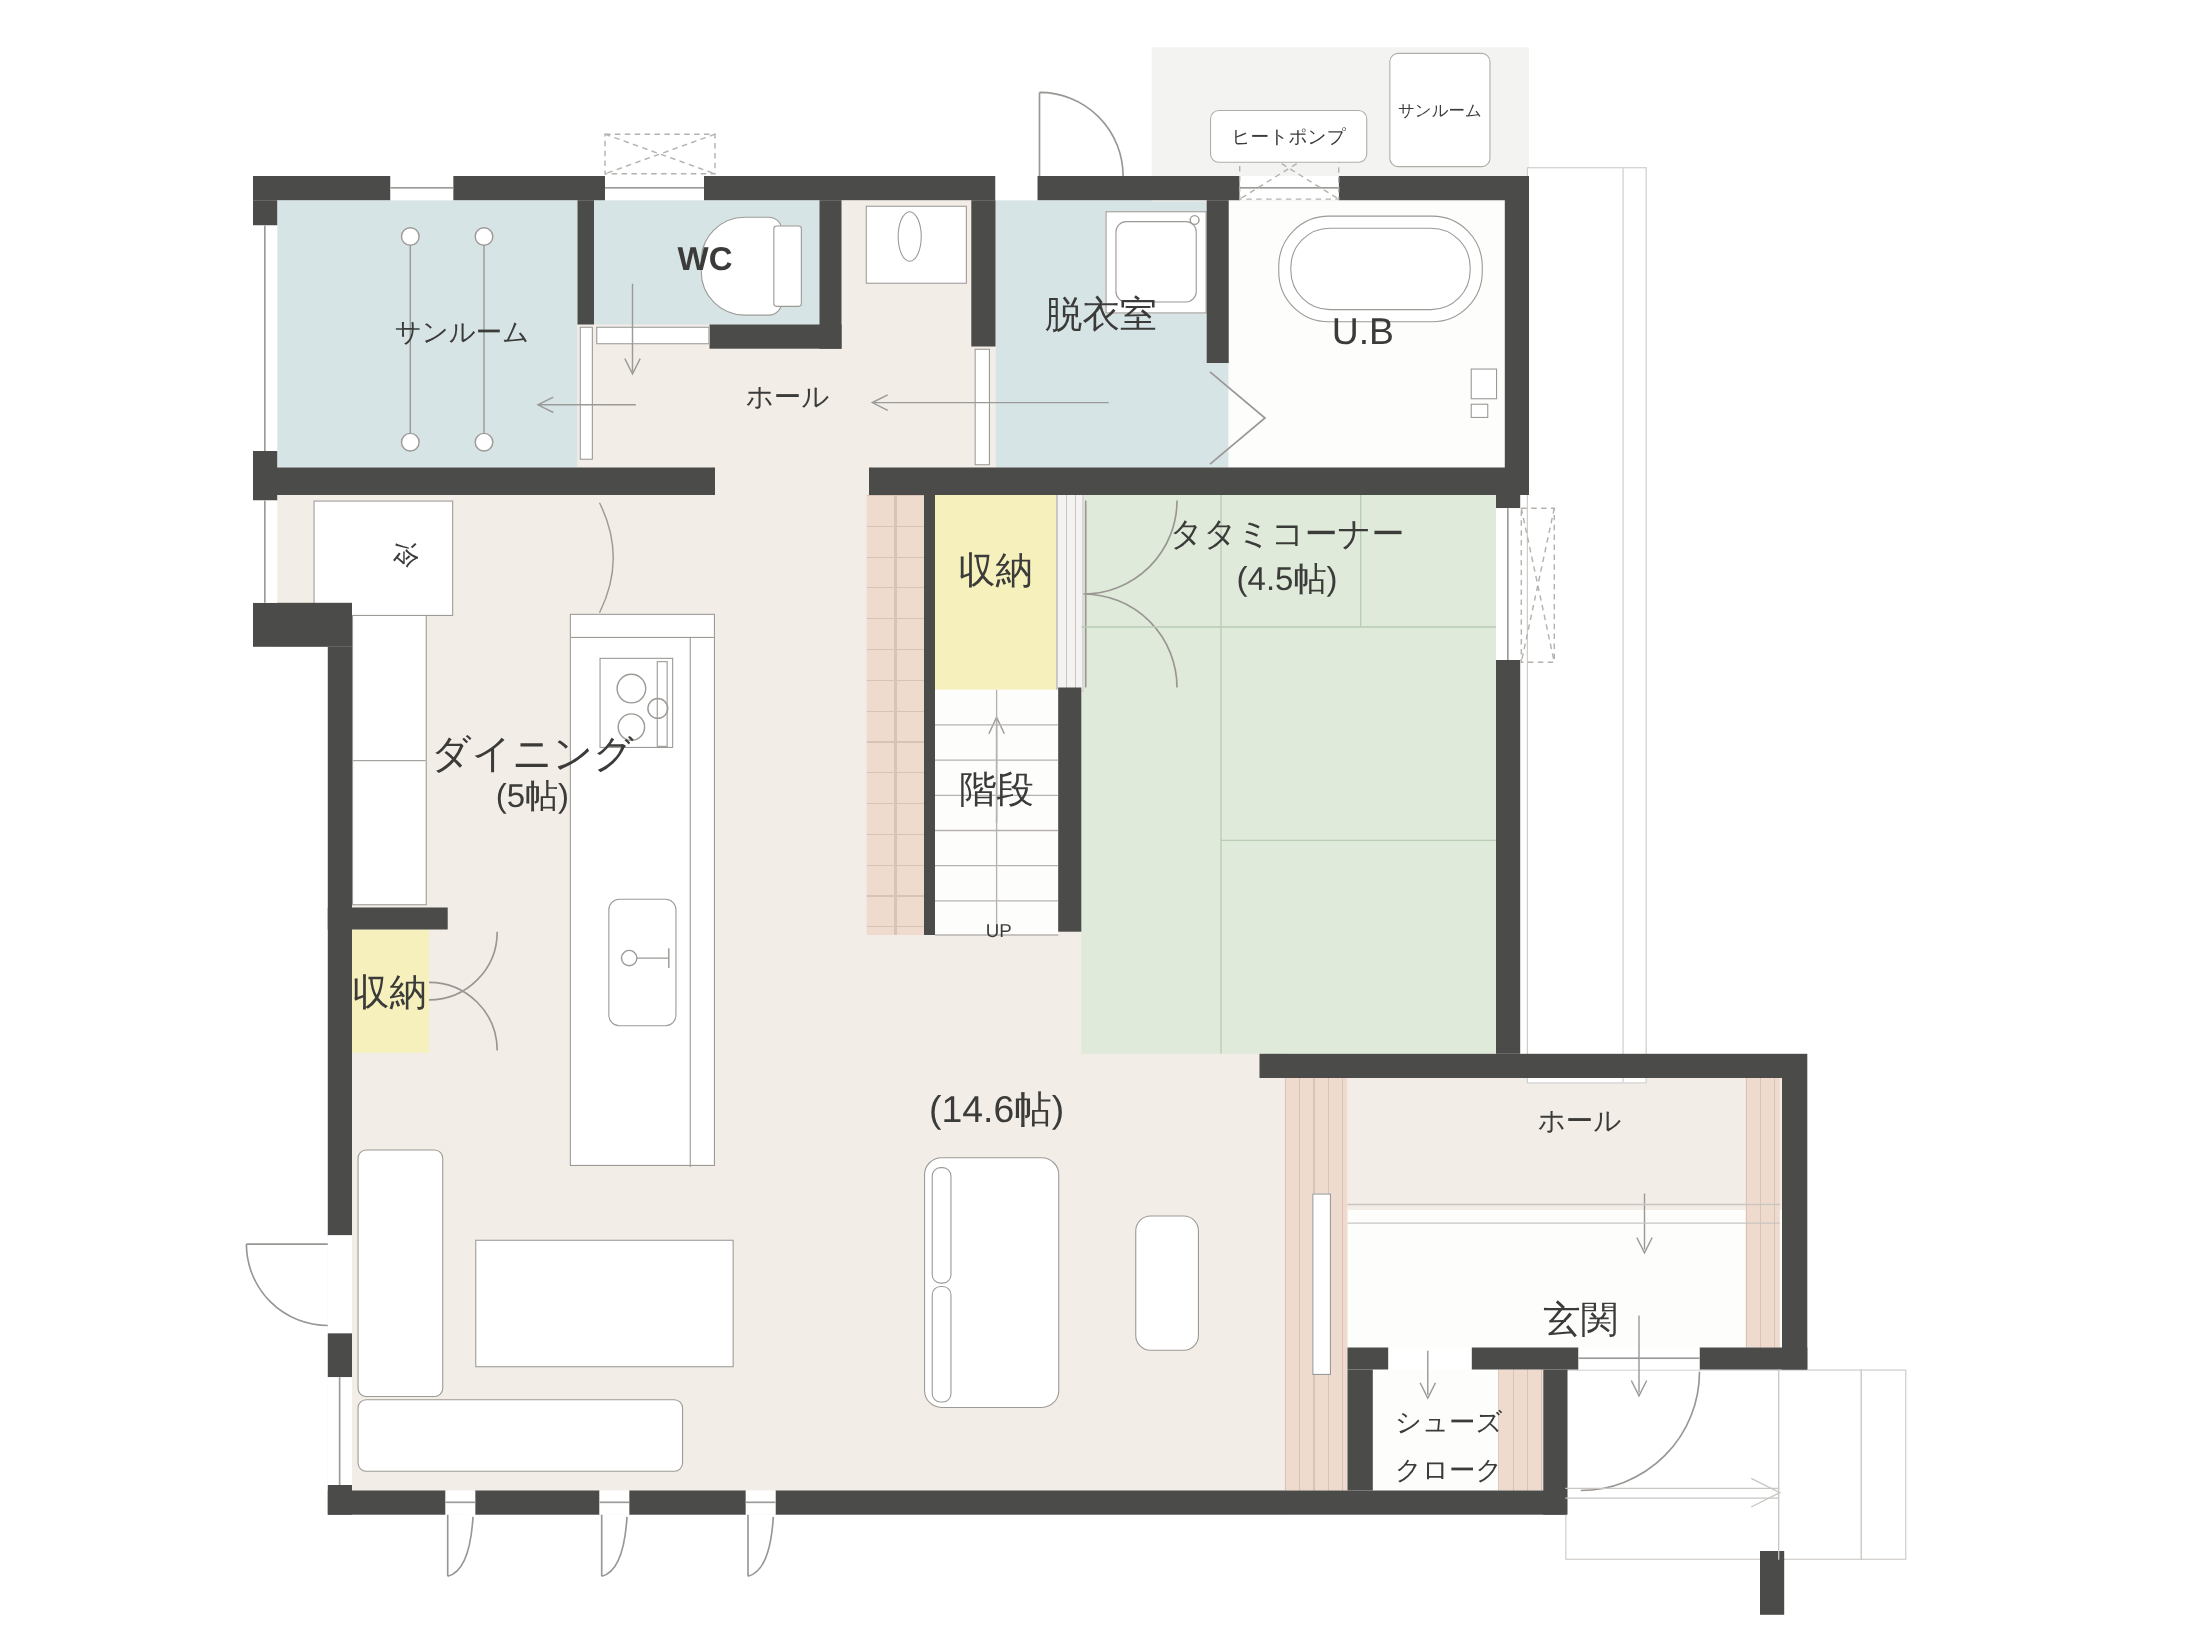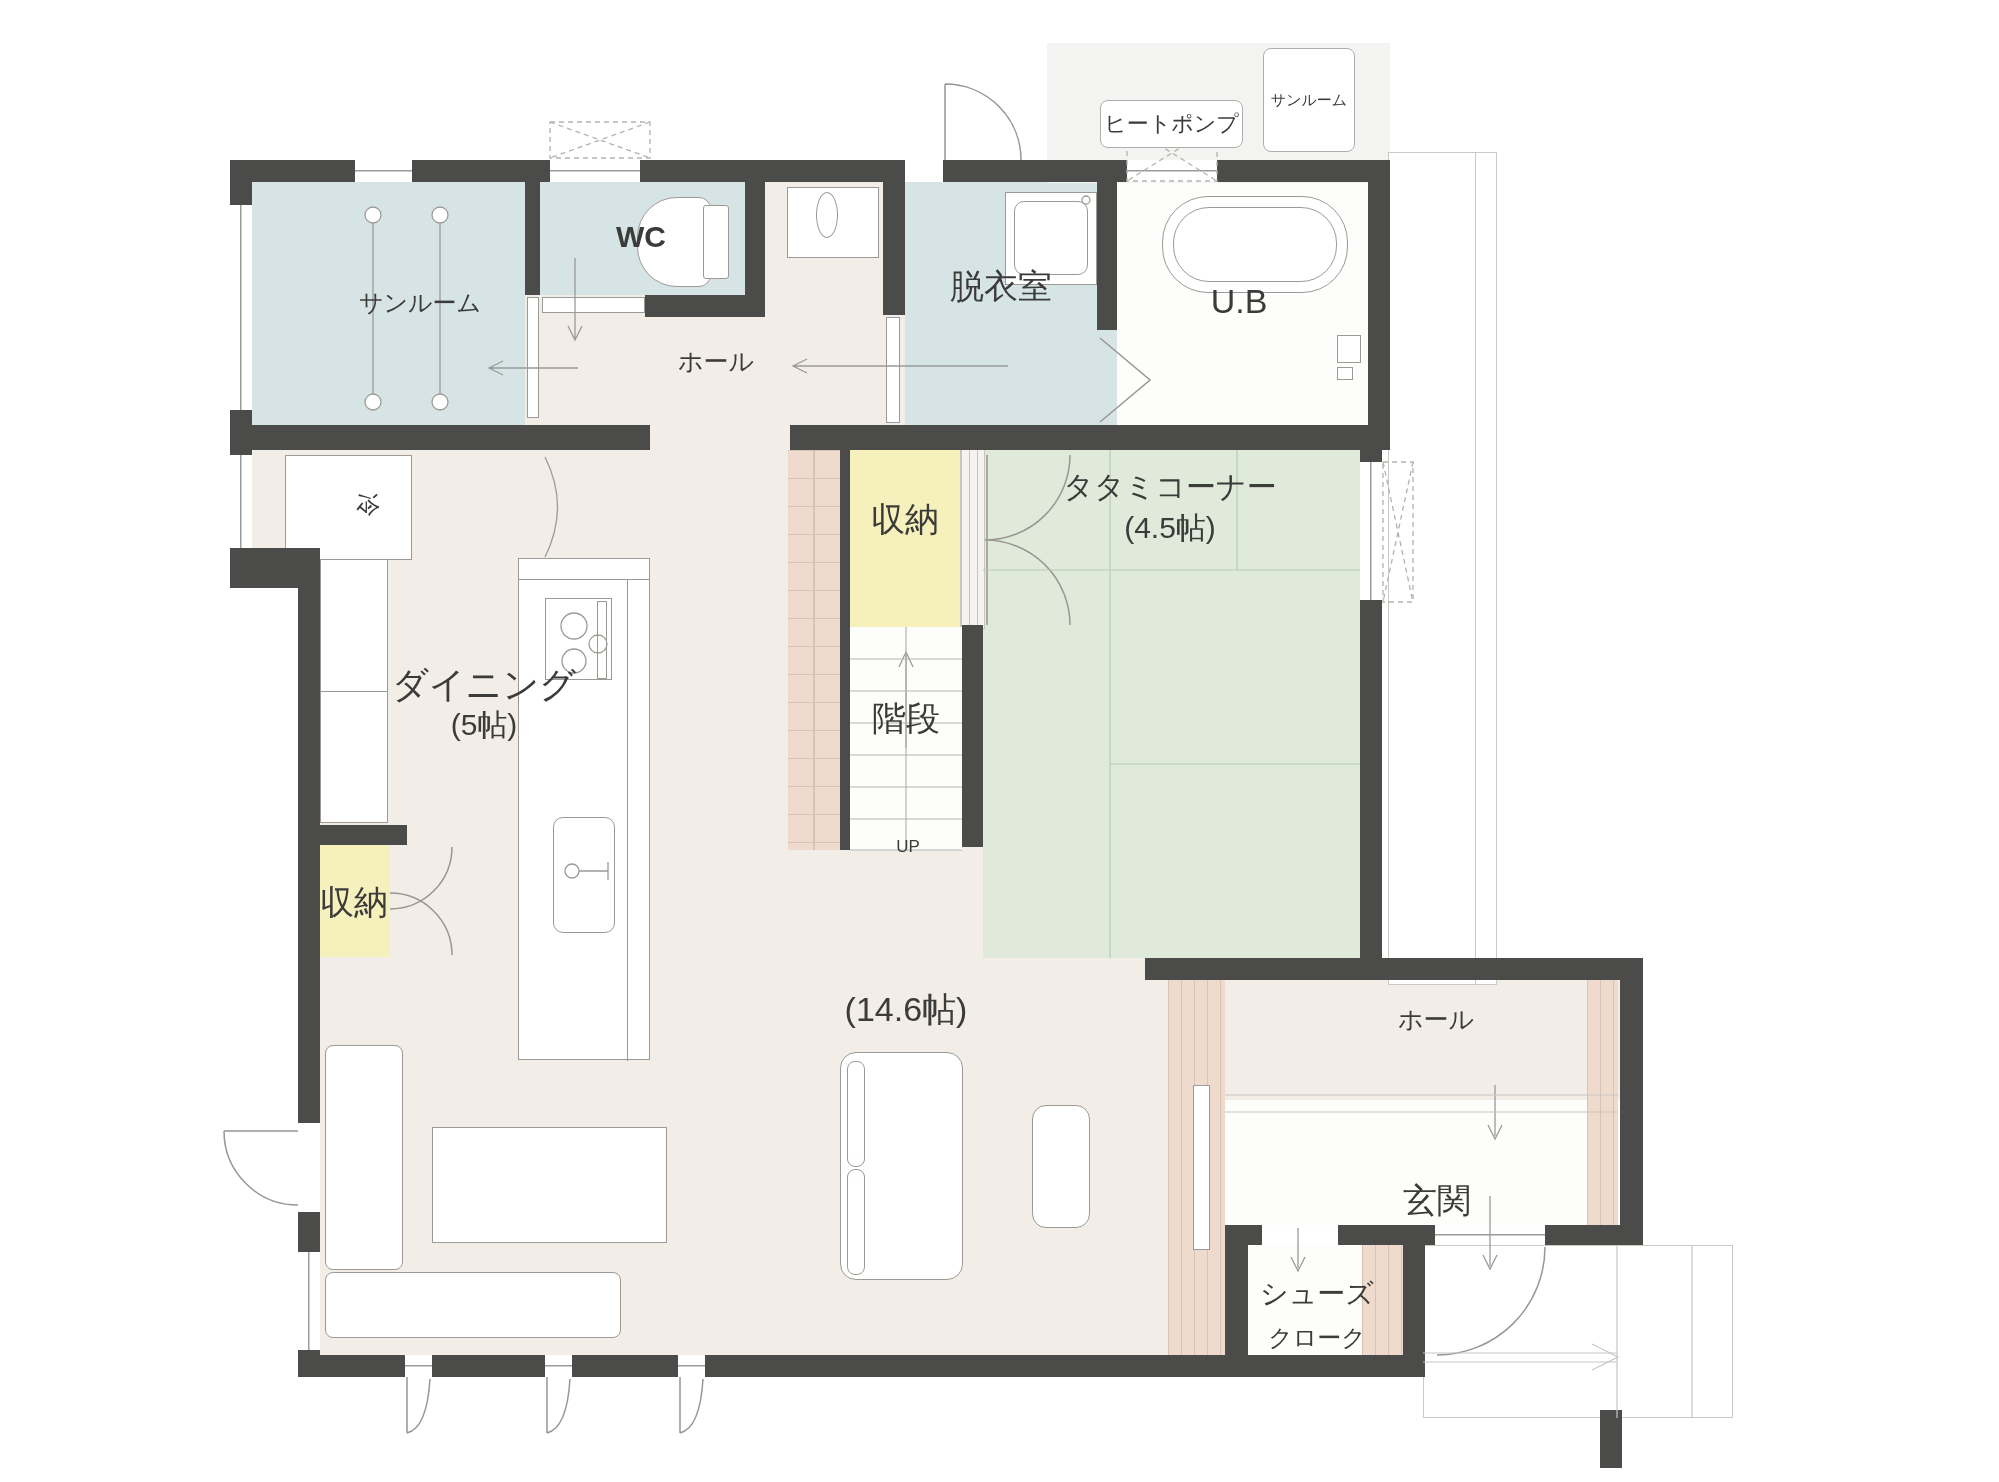--- a/index.html
+++ b/index.html
@@ -200,21 +200,21 @@
       <rect x="550" y="122" width="100" height="36"></rect>
         <path d="M550 122 L650 158 M650 122 L550 158"></path>
       <rect x="1127" y="125" width="90" height="56"></rect>
         <path d="M1127 125 L1217 181 M1217 125 L1127 181"></path>
       <rect x="1383" y="462" width="30" height="140"></rect>
         <path d="M1383 462 L1413 602 M1413 462 L1383 602"></path>
     </g>
   </svg>
 
   <div class="fix" style="left:1100px;top:100px;width:143px;height:48px;border-radius:8px;border-color:#b0aeaa;display:flex;align-items:center;justify-content:center;">
-    <span class="lblx" style="font-size:22px;">ヒートポンプ</span>
+    <span class="lblx" style="font-size:17px;">ヒートポンプ</span>
   </div>
   <div class="fix" style="left:1263px;top:48px;width:92px;height:104px;border-radius:8px;border-color:#b0aeaa;display:flex;align-items:center;justify-content:center;">
     <span style="font-size:15px;">サンルーム</span>
   </div>
 
   <div class="lbl" style="left:420px;top:303px;font-size:24px;">サンルーム</div>
   <div class="lbl" style="left:641px;top:236px;font-size:30px;font-weight:700;">WC</div>
   <div class="lbl" style="left:716px;top:362px;font-size:25px;">ホール</div>
   <div class="lbl" style="left:1001px;top:287px;font-size:34px;">脱衣室</div>
   <div class="lbl" style="left:1239px;top:302px;font-size:34px;">U.B</div>
@@ -222,17 +222,17 @@
   <div class="lbl" style="left:484px;top:724px;font-size:30px;">(5帖)</div>
   <div class="lbl" style="left:905px;top:520px;font-size:34px;">収納</div>
   <div class="lbl" style="left:906px;top:719px;font-size:34px;">階段</div>
   <div class="lbl" style="left:908px;top:847px;font-size:17px;">UP</div>
   <div class="lbl" style="left:1170px;top:486px;font-size:30px;">タタミコーナー</div>
   <div class="lbl" style="left:1170px;top:527px;font-size:30px;">(4.5帖)</div>
   <div class="lbl" style="left:906px;top:1010px;font-size:34px;">(14.6帖)</div>
   <div class="lbl" style="left:354px;top:903px;font-size:34px;">収納</div>
   <div class="lbl" style="left:1436px;top:1020px;font-size:25px;">ホール</div>
   <div class="lbl" style="left:1437px;top:1201px;font-size:34px;">玄関</div>
-  <div class="lbl" style="left:1317px;top:1294px;font-size:28px;">シューズ</div>
+  <div class="lbl" style="left:1317px;top:1294px;font-size:24px;">シューズ</div>
   <div class="lbl" style="left:1317px;top:1338px;font-size:24px;">クローク</div>
   <div class="lbl" style="left:368px;top:505px;font-size:24px;transform:translate(-50%,-50%) rotate(90deg);">冷</div>
 
 </div>
 
 </body></html>

